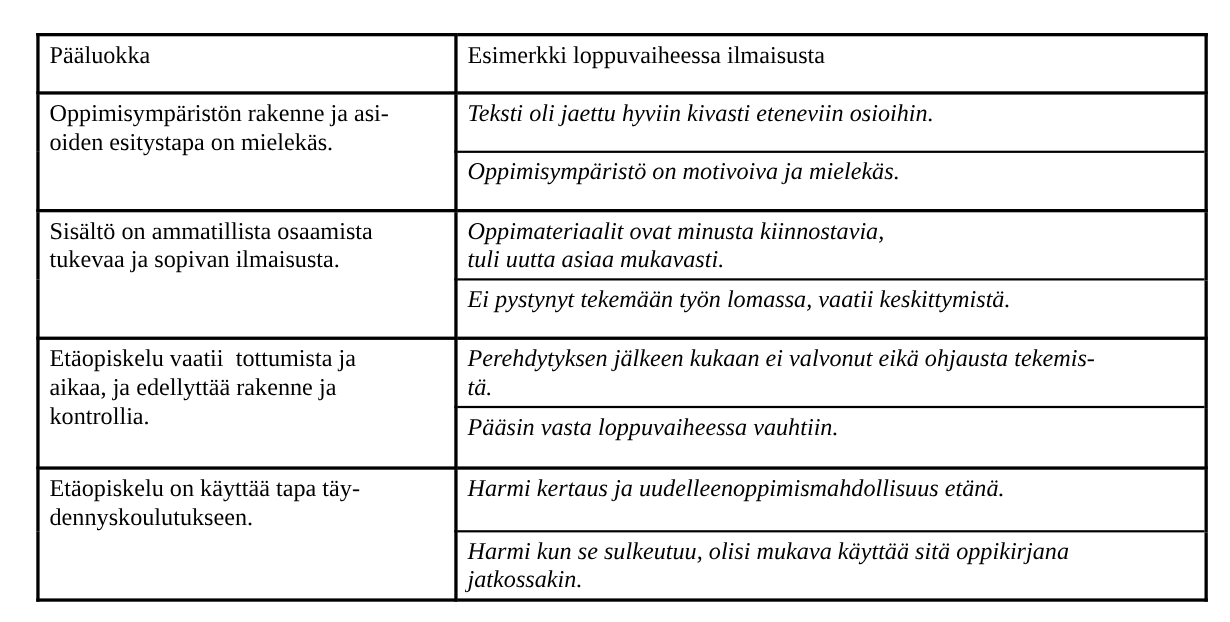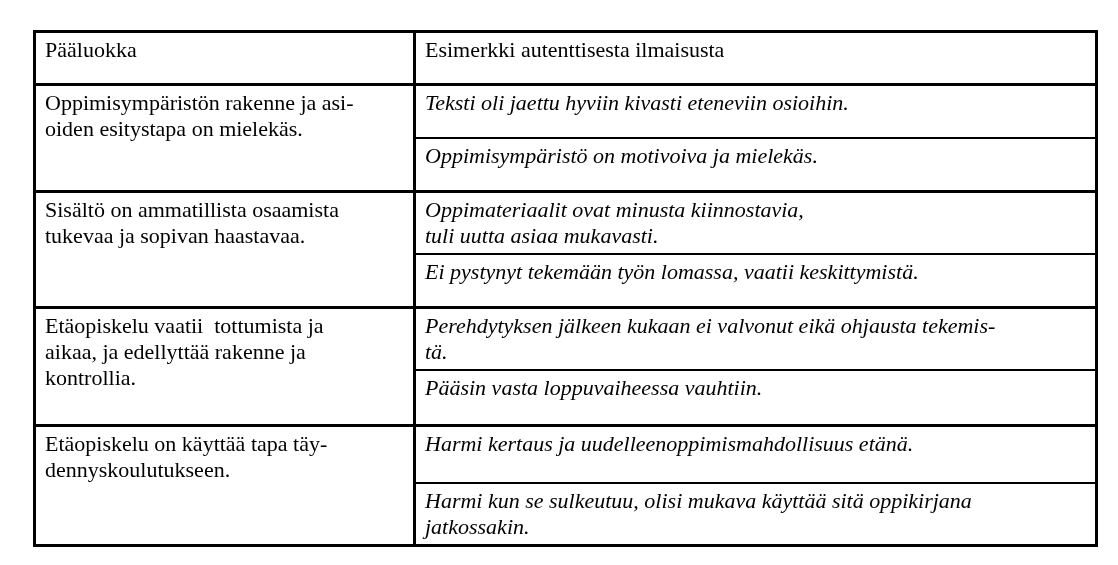--- a/index.html
+++ b/index.html
@@ -42,35 +42,35 @@
 
 <div class="page">
   <table class="category-table">
     <colgroup>
       <col class="col-cat">
       <col class="col-ex">
     </colgroup>
     <tbody>
       <tr style="height:53px">
         <td class="hdr">Pääluokka</td>
-        <td class="hdr">Esimerkki autenttisesta ilmaisusta</td>
+        <td class="hdr">Esimerkki loppuvaiheessa ilmaisusta</td>
       </tr>
 
       <tr style="height:53px">
         <td class="cat" rowspan="2">Oppimisympäristön rakenne ja asi-
 oiden esitystapa on mielekäs.</td>
         <td class="ex ex-first">Teksti oli jaettu hyviin kivasti eteneviin osioihin.</td>
       </tr>
       <tr style="height:54px">
         <td class="ex ex-sub">Oppimisympäristö on motivoiva ja mielekäs.</td>
       </tr>
 
       <tr style="height:60px">
         <td class="cat" rowspan="2">Sisältö on ammatillista osaamista
-tukevaa ja sopivan haastavaa.</td>
+tukevaa ja sopivan ilmaisusta.</td>
         <td class="ex ex-first">Oppimateriaalit ovat minusta kiinnostavia,
 tuli uutta asiaa mukavasti.</td>
       </tr>
       <tr style="height:53px">
         <td class="ex ex-sub">Ei pystynyt tekemään työn lomassa, vaatii keskittymistä.</td>
       </tr>
 
       <tr style="height:59px">
         <td class="cat" rowspan="2">Etäopiskelu vaatii  tottumista ja
 aikaa, ja edellyttää rakenne ja

